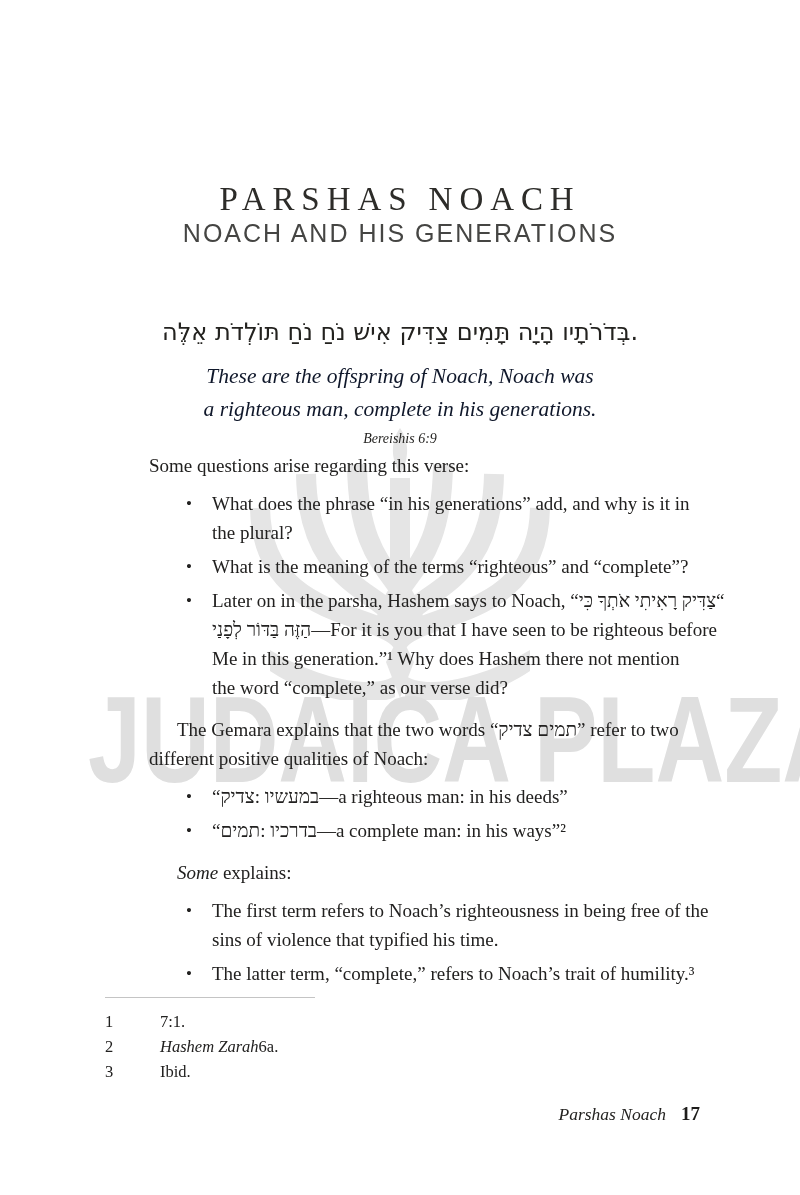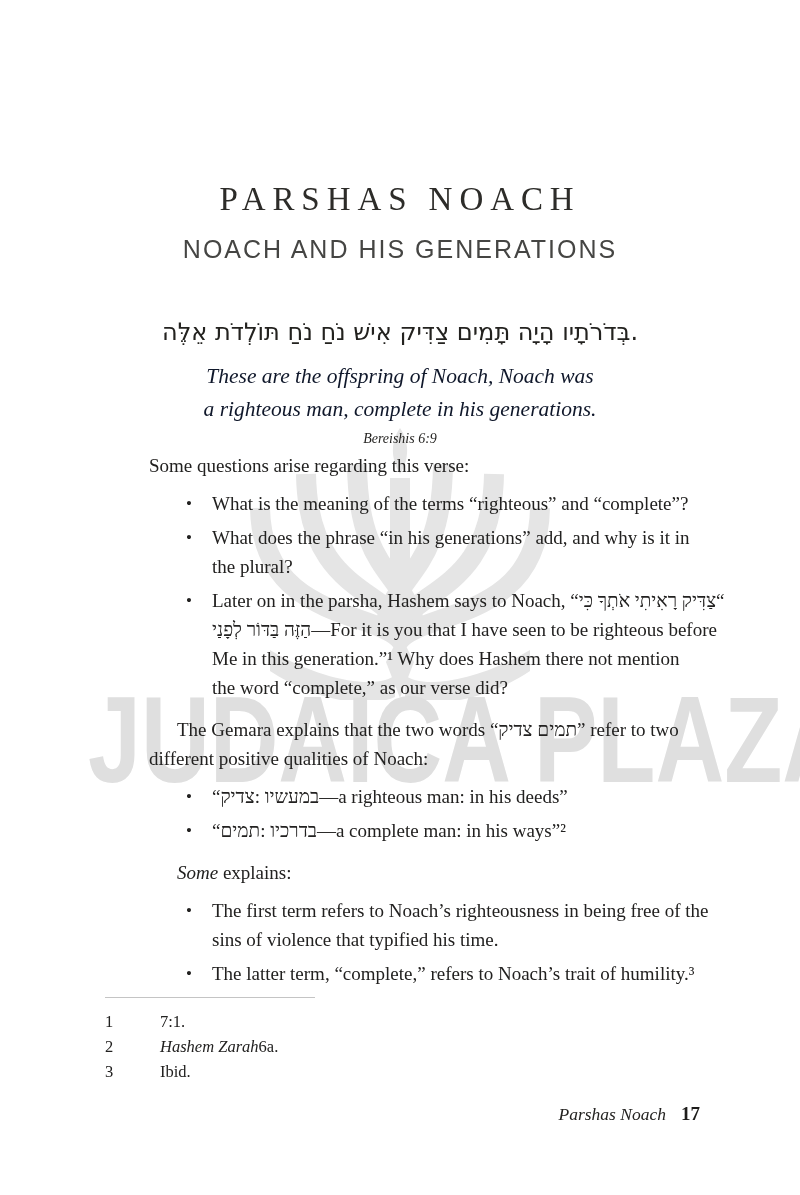--- a/index.html
+++ b/index.html
@@ -23,21 +23,20 @@
   }
   .content{position:relative;z-index:1;}
   
   .header{position:absolute;left:0;top:180px;width:800px;text-align:center;}
   .title{
     font-family:"Liberation Serif",serif;
     font-size:33px;line-height:38px;letter-spacing:0.21em;
     color:#2d2c29;font-weight:500;
   }
   .subtitle{
-    margin-top:16px;
     font-family:"Liberation Sans","DejaVu Sans",sans-serif;
     font-size:25px;line-height:30px;letter-spacing:0.08em;
     color:#454543;font-weight:400;
   }
   
   .verse{position:absolute;left:0;top:314px;width:800px;text-align:center;}
   .verse-heb{
     font-family:"DejaVu Sans",sans-serif;
     font-size:24px;line-height:36px;color:#23221f;font-weight:500;
   }
@@ -109,23 +108,23 @@
       <div class="verse-trans">These are the offspring of Noach, Noach was
 a righteous man, complete in his generations.</div>
       <div class="verse-src">Bereishis 6:9</div>
     </div>
 
     <div class="body">
 
       <p>Some questions arise regarding this verse:</p>
 
       <ul class="dots">
-        <li>What is the meaning of the terms “righteous” and “complete”?</li>
         <li>What does the phrase “in his generations” add, and why is it in
 the plural?</li>
+        <li>What is the meaning of the terms “righteous” and “complete”?</li>
         <li>Later on in the parsha, Hashem says to Noach, “כִּי‎ אֹתְךָ‎ רָאִיתִי‎ צַדִּיק‎“
 לְפָנַי‎ בַּדּוֹר‎ הַזֶּה‎—For it is you that I have seen to be righteous before
 Me in this generation.”¹ Why does Hashem there not mention
 the word “complete,” as our verse did?</li>
       </ul>
 
       <p class="p-indent">The Gemara explains that the two words “צדיק‎ תמים‎” refer to two
 different positive qualities of Noach:</p>
 
       <ul class="dots">

